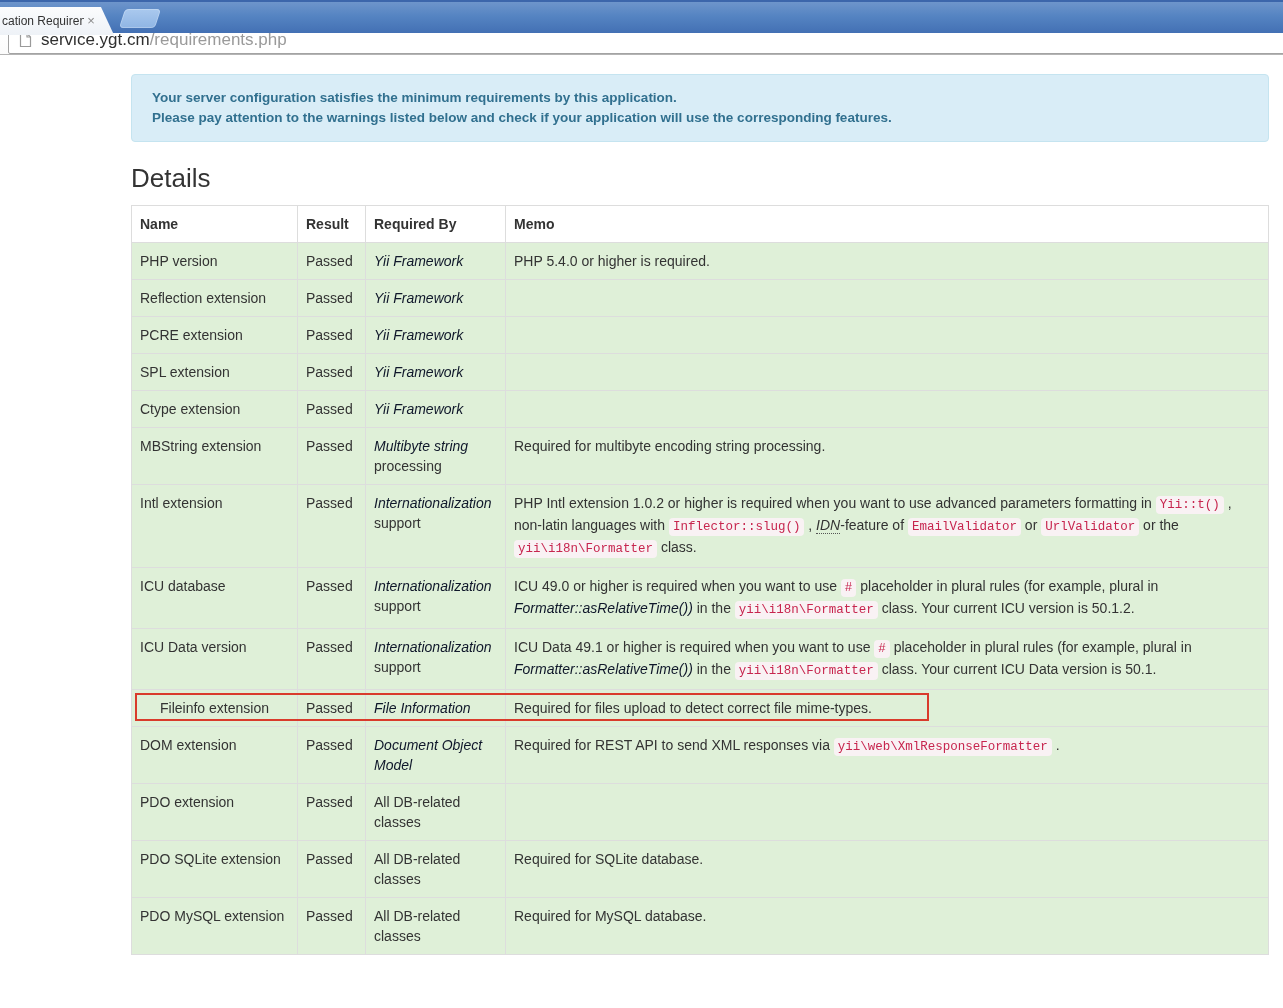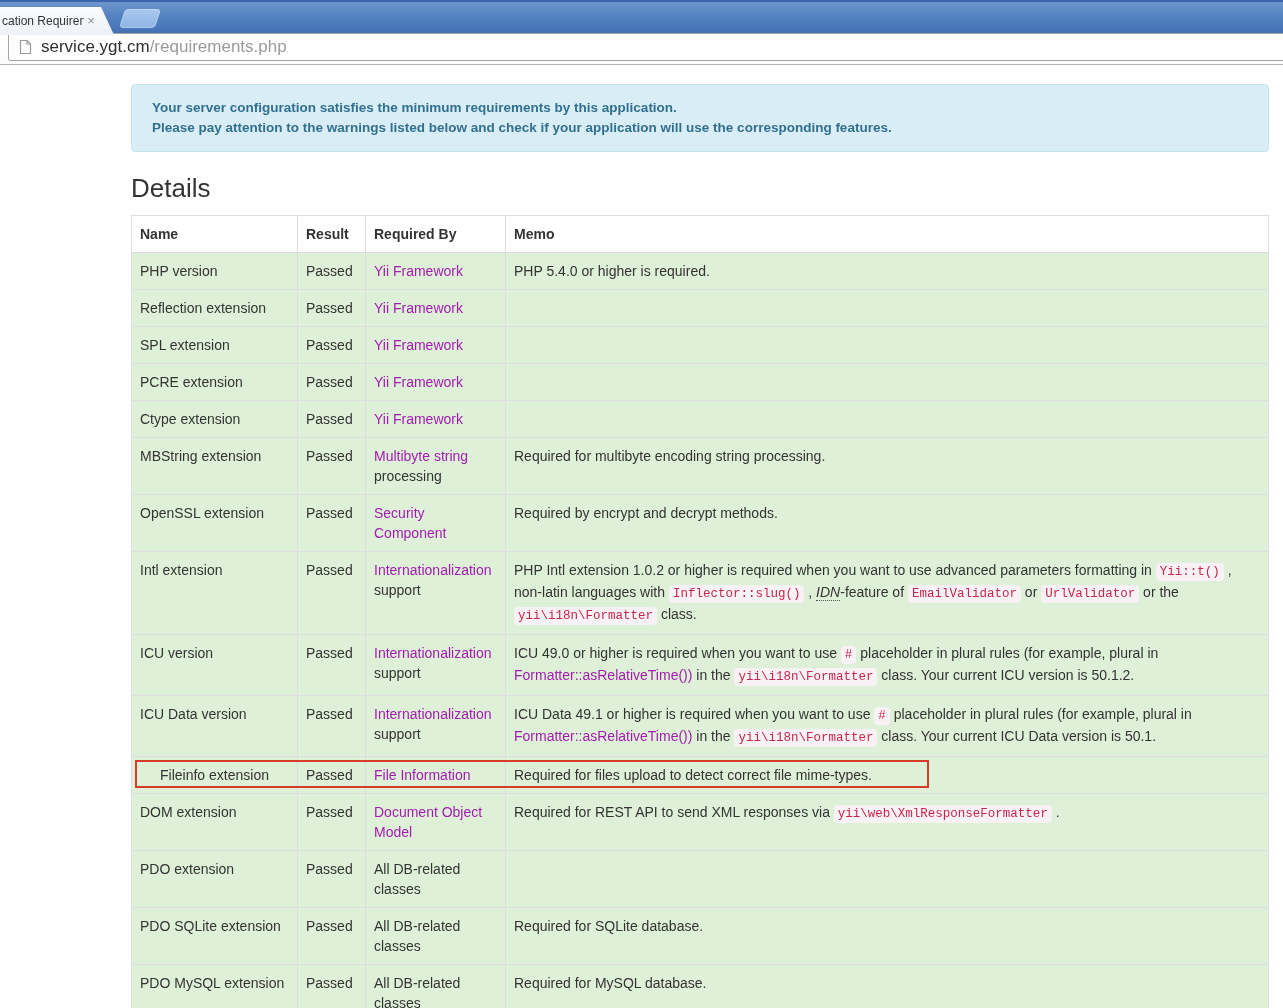--- a/index.html
+++ b/index.html
@@ -31,23 +31,23 @@
     width: 14px; height: 14px; line-height: 13px; text-align: center;
     color: #8b8b8b; font-size: 13px; margin-right: 12px; cursor: default;
   }
   .newtab-btn {
     position: absolute; left: 122px; top: 7px; width: 36px; height: 19px;
     background: linear-gradient(#aac9ee, #8fb5e4);
     border-radius: 4px; transform: skewX(-18deg);
     box-shadow: inset 0 0 0 1px rgba(255,255,255,0.25);
   }
   .toolbar {
-    height: 32px; background: linear-gradient(#ffffff, #fbfbfb);
+    height: 22px; background: linear-gradient(#ffffff, #fbfbfb);
     border-bottom: 1px solid #b4b4b4;
-    display: flex; align-items: flex-start; padding: 0 0 0 8px;
+    display: flex; align-items: flex-end; padding: 0 0 0 8px;
   }
   .omnibox {
     flex: 1; height: 28px; margin-right: -3px;
     background: #fff; border: 1px solid #a3a3a3; border-radius: 2px;
     display: flex; align-items: center; padding: 0 10px;
     font-size: 17px;
   }
   .page-icon { margin-right: 9px; display: inline-flex; }
   .url-host { color: #2f2f2f; }
   .url-path { color: #9a9a9a; }
@@ -73,21 +73,21 @@
   .req-table th, .req-table td {
     border: 1px solid #ddd; padding: 8px;
     text-align: left; vertical-align: top; line-height: 20px;
   }
   .req-table th { background: #fff; font-weight: bold; }
   .req-table col.c-name { width: 166px; }
   .req-table col.c-result { width: 68px; }
   .req-table col.c-reqby { width: 140px; }
   .req-table tbody tr { background: #dff0d8; }
 
-  a.link { color: #a21caf; text-decoration: none; cursor: pointer; }
+  a.link { color: #0f172a; text-decoration: none; cursor: pointer; font-style: italic; }
   code.code {
     font-family: "Liberation Mono", "DejaVu Sans Mono", monospace;
     font-size: 12.5px; color: #c7254e; background: #f9f2f4;
     padding: 2px 4px; border-radius: 4px; white-space: nowrap;
   }
   .abbr { border-bottom: 1px dotted #555; cursor: help; font-style: italic; }
 
   tr.annotated td:first-child { position: relative; text-align: center; }
   .red-box {
     position: absolute; left: 3px; top: 3px;
@@ -151,57 +151,51 @@
           <td><a class="link" href="#">Yii Framework</a></td>
           <td>PHP 5.4.0 or higher is required.</td>
         </tr>
         <tr>
           <td>Reflection extension</td>
           <td>Passed</td>
           <td><a class="link" href="#">Yii Framework</a></td>
           <td></td>
         </tr>
         <tr>
+          <td>PCRE extension</td>
+          <td>Passed</td>
+          <td><a class="link" href="#">Yii Framework</a></td>
+          <td></td>
+        </tr>
+        <tr>
           <td>SPL extension</td>
-          <td>Passed</td>
-          <td><a class="link" href="#">Yii Framework</a></td>
-          <td></td>
-        </tr>
-        <tr>
-          <td>PCRE extension</td>
           <td>Passed</td>
           <td><a class="link" href="#">Yii Framework</a></td>
           <td></td>
         </tr>
         <tr>
           <td>Ctype extension</td>
           <td>Passed</td>
           <td><a class="link" href="#">Yii Framework</a></td>
           <td></td>
         </tr>
         <tr>
           <td>MBString extension</td>
           <td>Passed</td>
           <td><a class="link" href="#">Multibyte string</a> processing</td>
           <td>Required for multibyte encoding string processing.</td>
         </tr>
         <tr>
-          <td>OpenSSL extension</td>
-          <td>Passed</td>
-          <td><a class="link" href="#">Security Component</a></td>
-          <td>Required by encrypt and decrypt methods.</td>
-        </tr>
-        <tr>
           <td>Intl extension</td>
           <td>Passed</td>
           <td><a class="link" href="#">Internationalization</a> support</td>
           <td>PHP Intl extension 1.0.2 or higher is required when you want to use advanced parameters formatting in <code class="code">Yii::t()</code> , non-latin languages with <code class="code">Inflector::slug()</code> , <span class="abbr">IDN</span>-feature of <code class="code">EmailValidator</code> or <code class="code">UrlValidator</code> or the <code class="code">yii\i18n\Formatter</code> class.</td>
         </tr>
         <tr>
-          <td>ICU version</td>
+          <td>ICU database</td>
           <td>Passed</td>
           <td><a class="link" href="#">Internationalization</a> support</td>
           <td>ICU 49.0 or higher is required when you want to use <code class="code">#</code> placeholder in plural rules (for example, plural in <a class="link" href="#">Formatter::asRelativeTime())</a> in the <code class="code">yii\i18n\Formatter</code> class. Your current ICU version is 50.1.2.</td>
         </tr>
         <tr>
           <td>ICU Data version</td>
           <td>Passed</td>
           <td><a class="link" href="#">Internationalization</a> support</td>
           <td>ICU Data 49.1 or higher is required when you want to use <code class="code">#</code> placeholder in plural rules (for example, plural in <a class="link" href="#">Formatter::asRelativeTime())</a> in the <code class="code">yii\i18n\Formatter</code> class. Your current ICU Data version is 50.1.</td>
         </tr>

